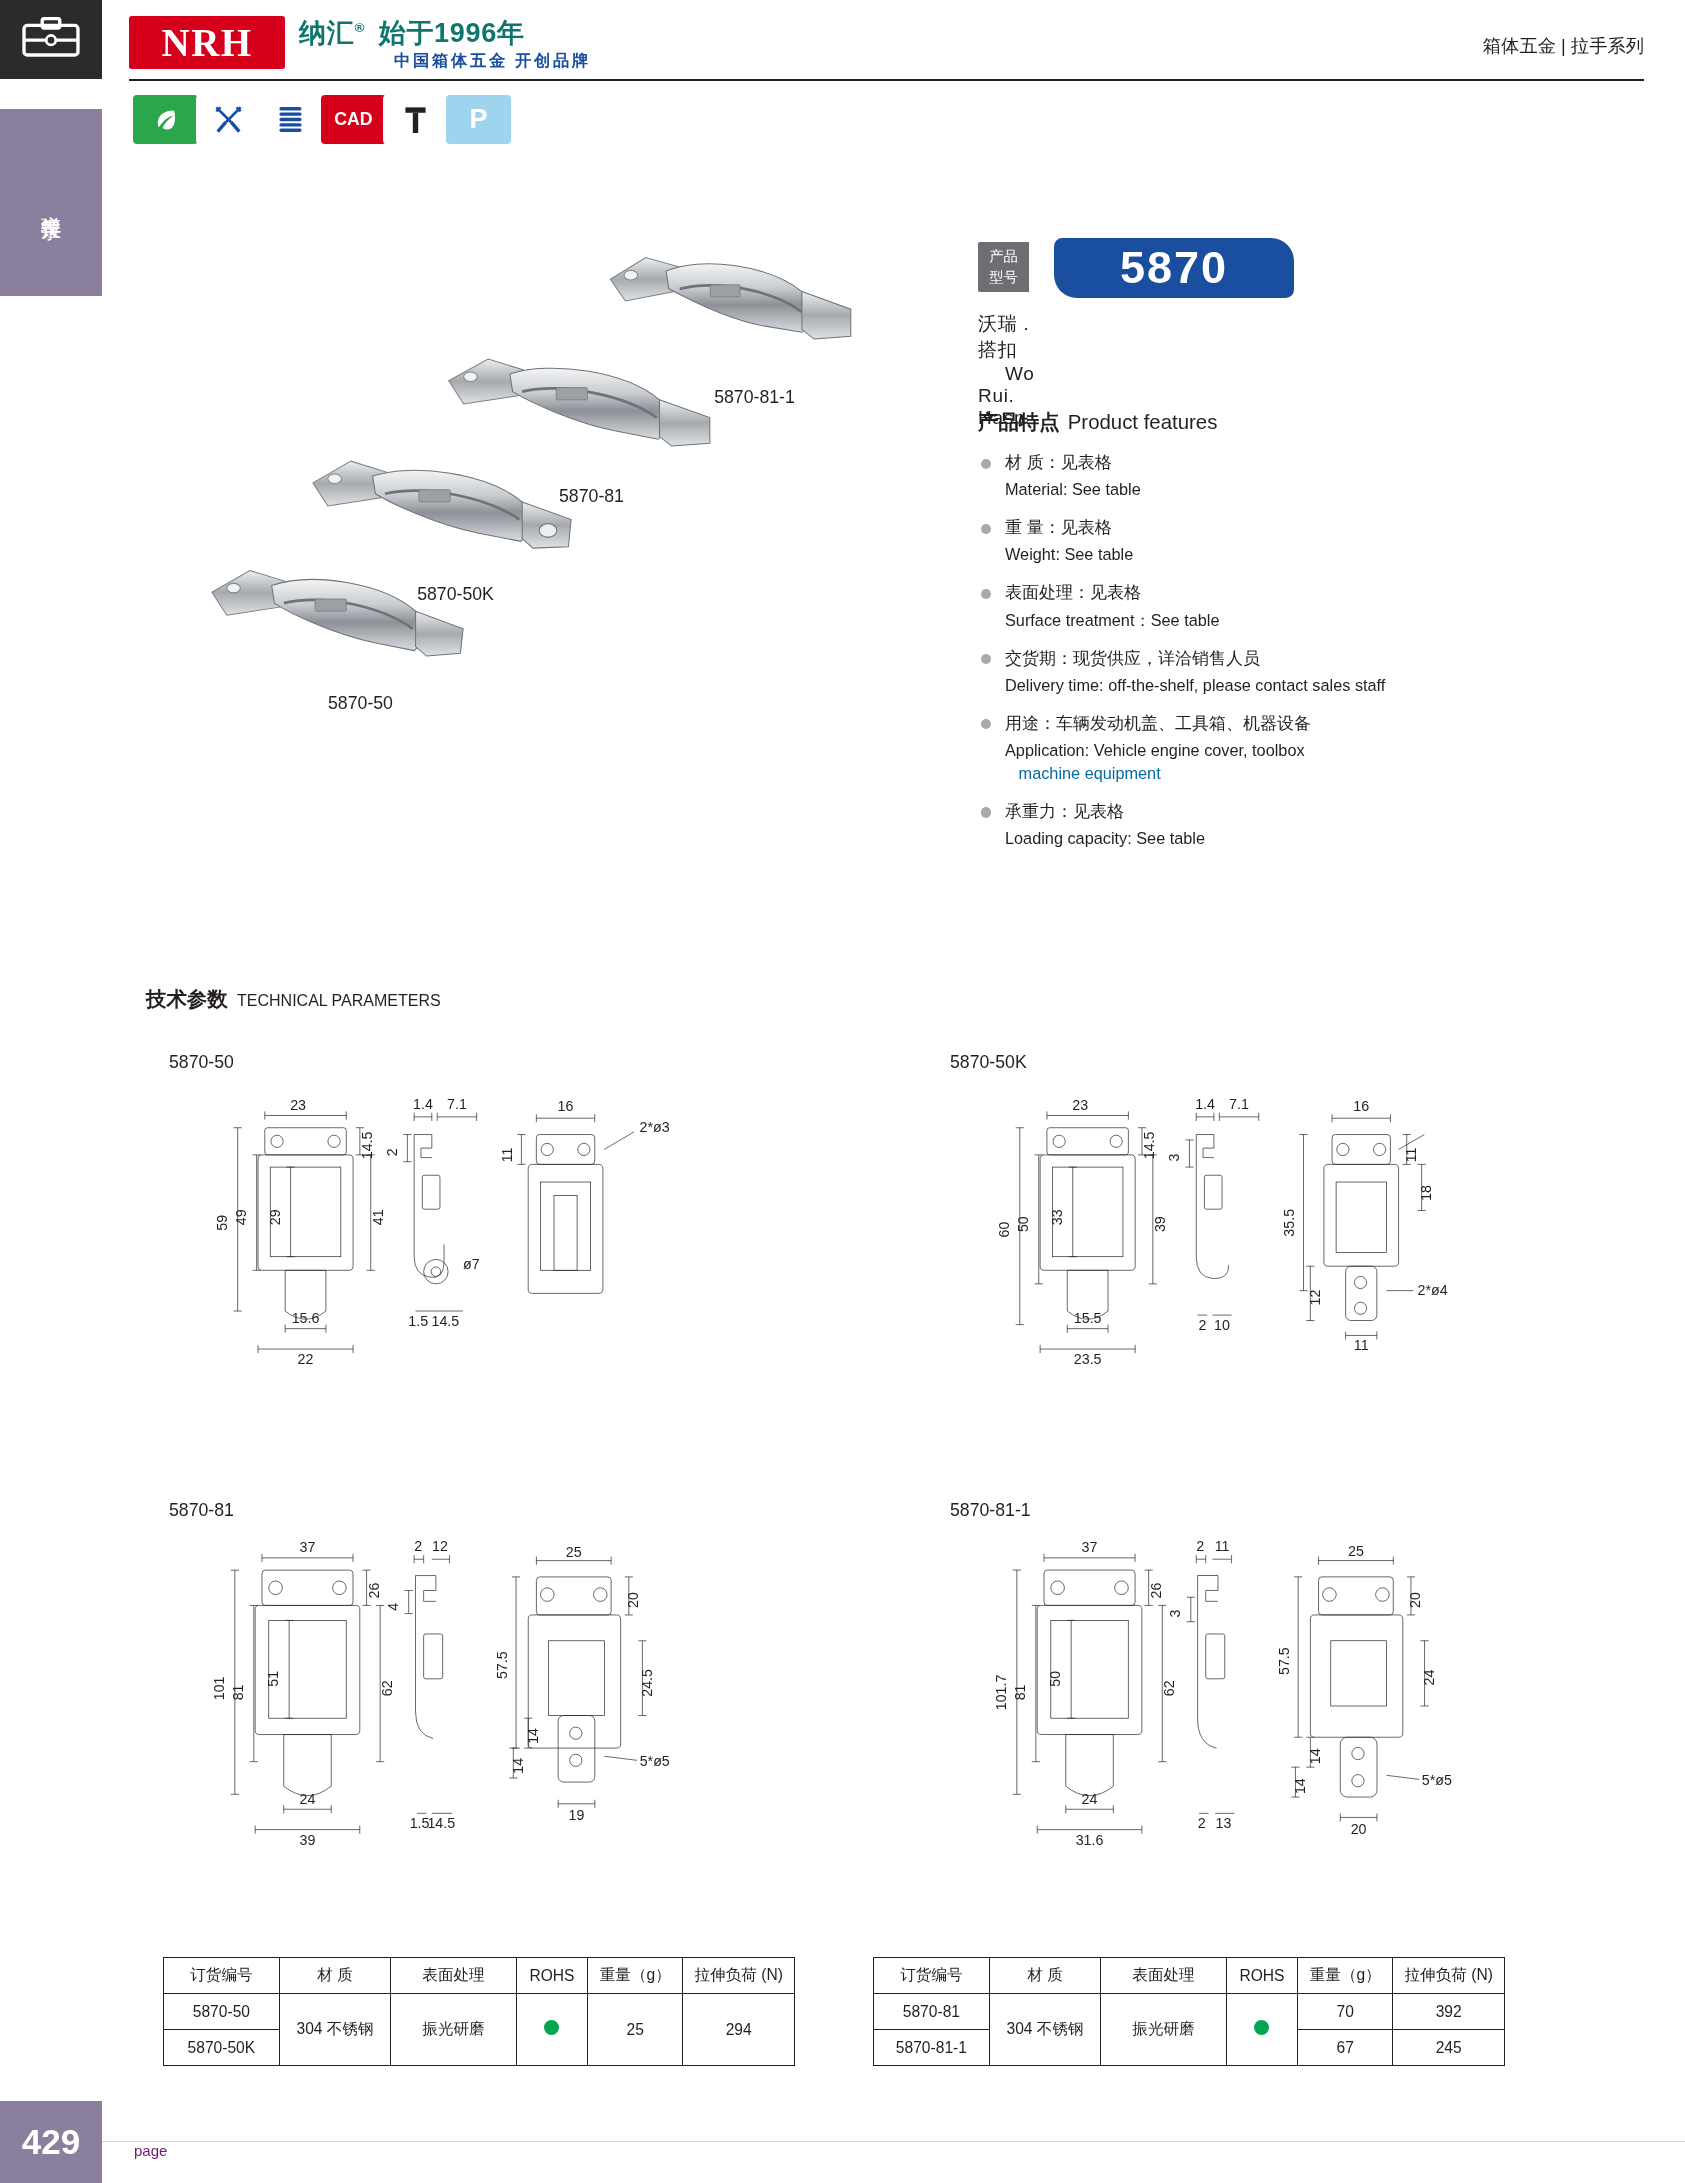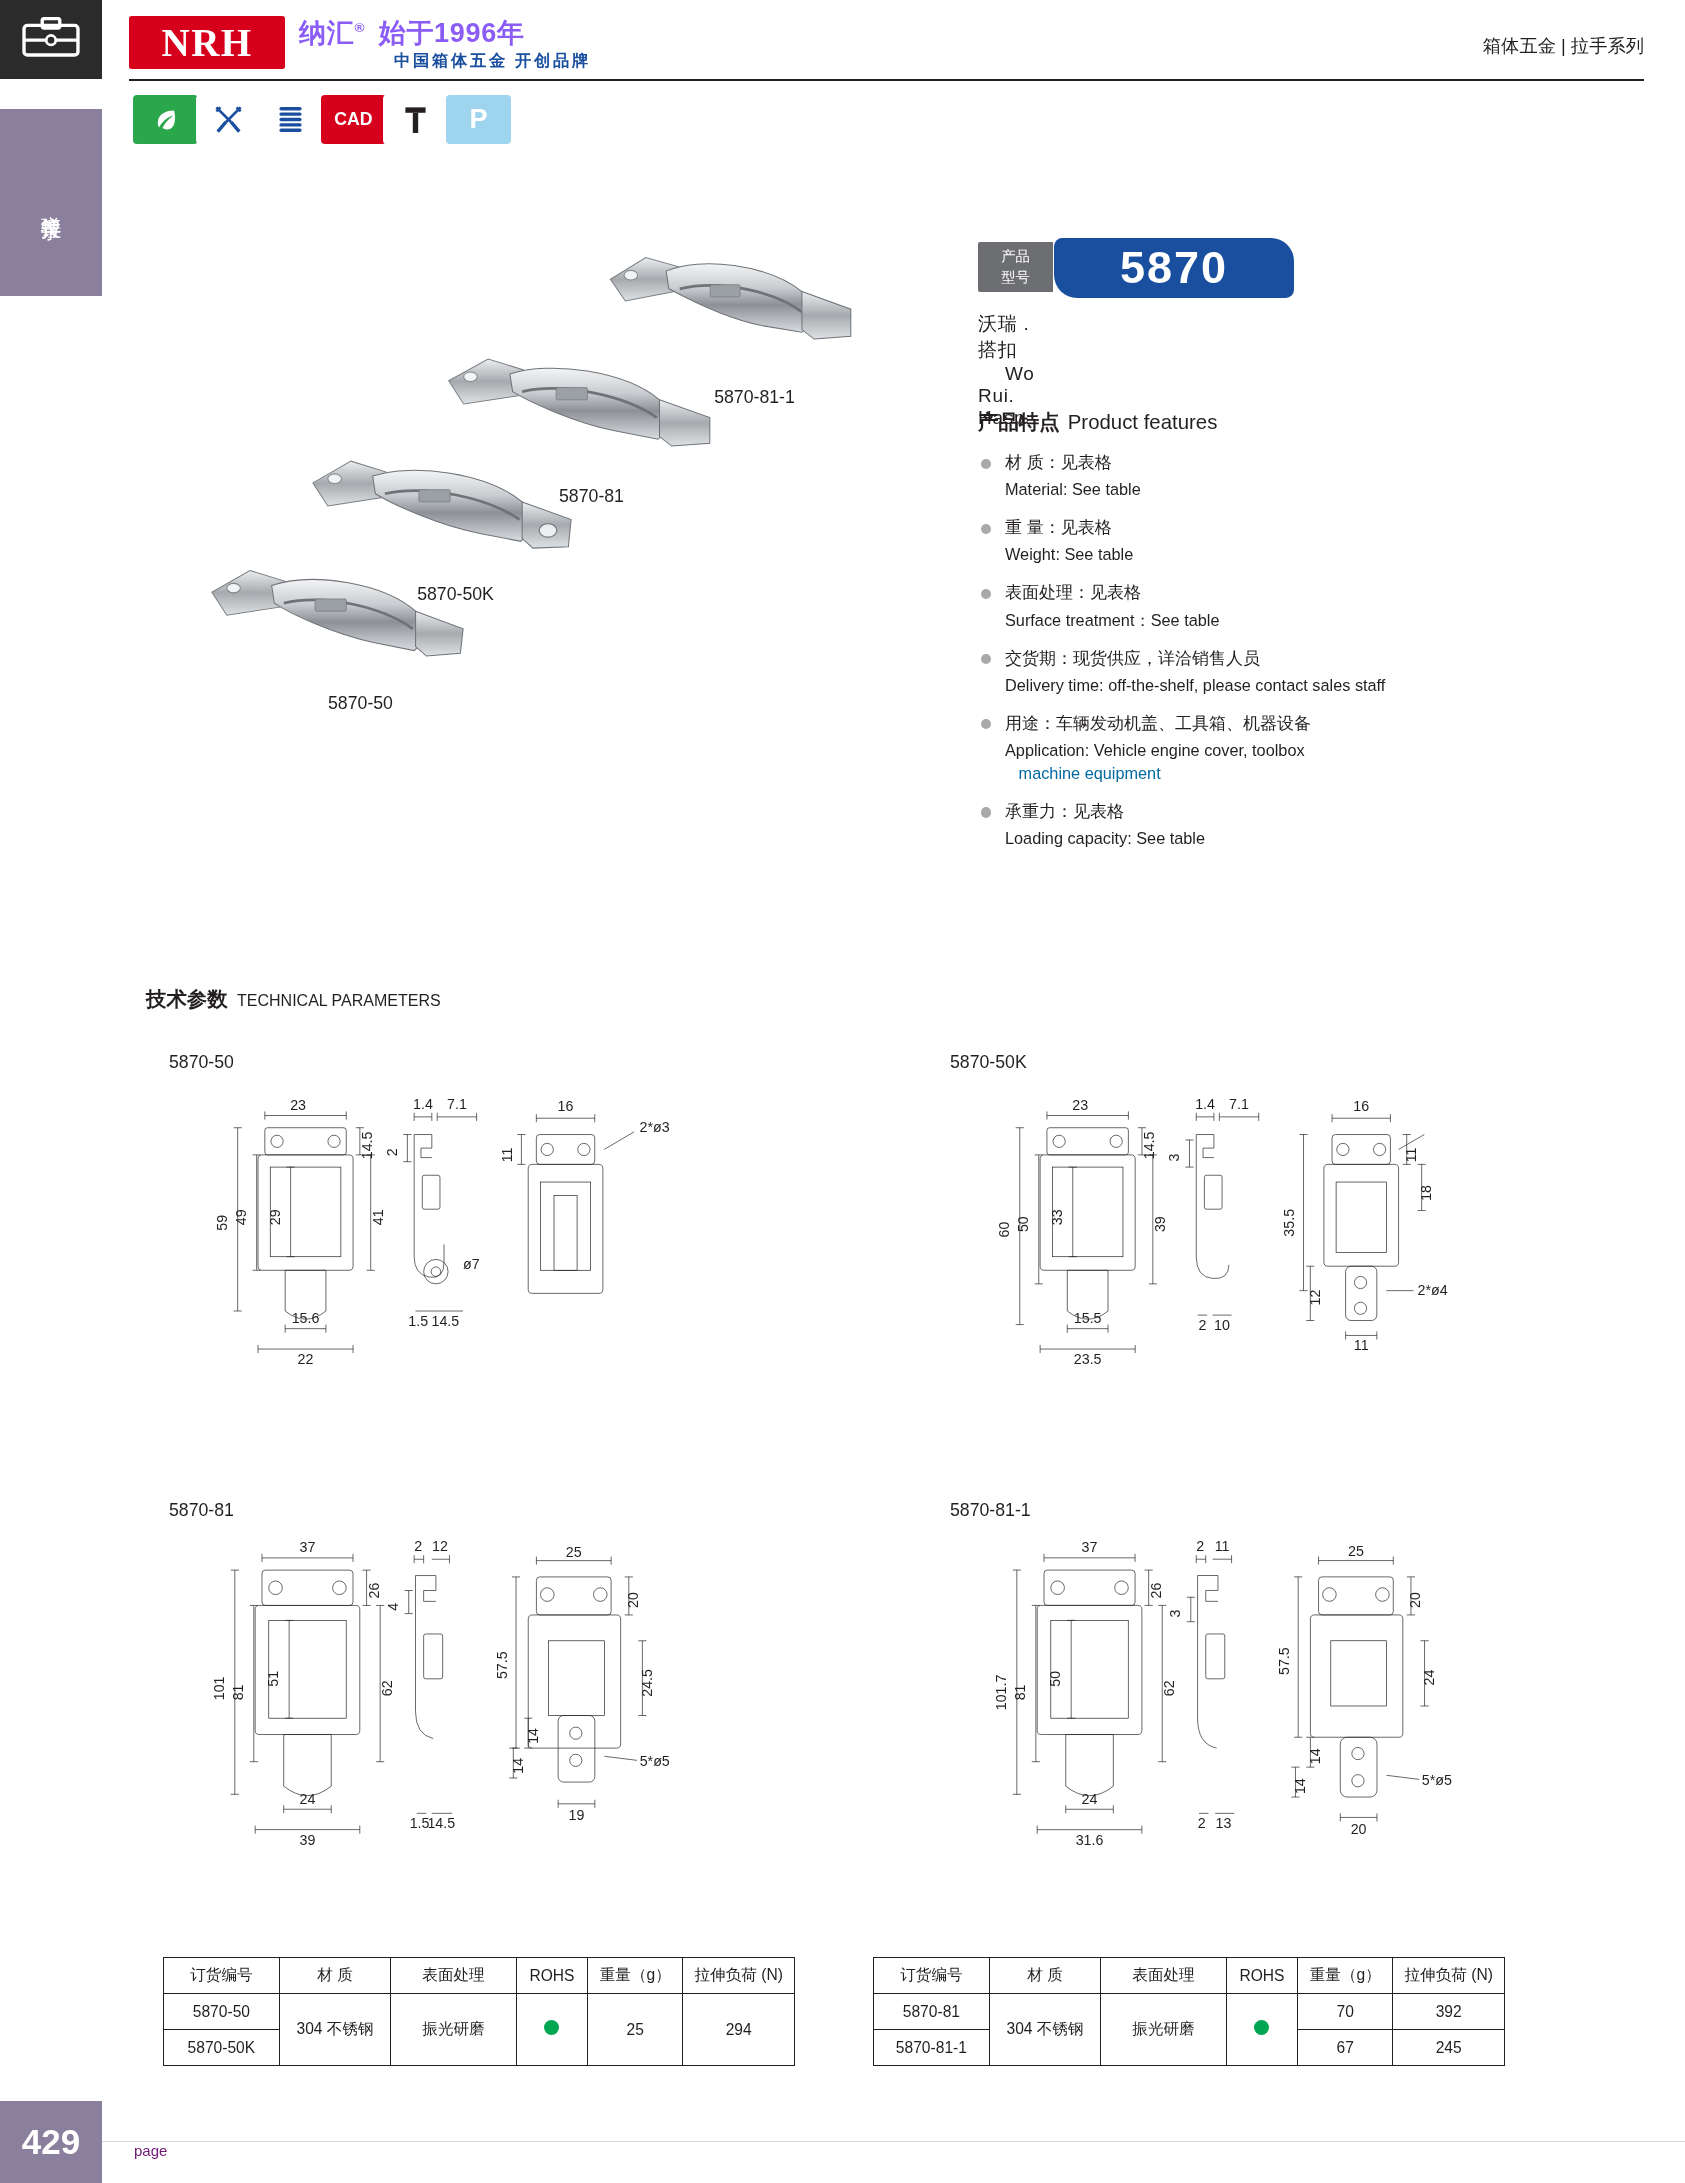--- a/index.html
+++ b/index.html
@@ -59,21 +59,21 @@
     background:#d6001c; border-radius:2.7px;
   }
   .nrh-red-text {
     position:absolute; left:0; top:0; width:156px; height:53px;
     color:#fff; font-size:39px; font-weight:bold; letter-spacing:1.4px;
     display:flex; align-items:center; justify-content:center;
     font-family:"Liberation Serif", serif;
   }
   .brand-cn {
     position:absolute; left:170px; top:2.7px;
-    font-size:27px; font-weight:bold; color:#8b5cf6; letter-spacing:0.7px;
+    font-size:27px; font-weight:bold; color:#0f766e; letter-spacing:0.7px;
   }
   .brand-cn .reg { font-size:13.6px; vertical-align:super; }
   .brand-sub {
     position:absolute; left:265px; top:38px;
     font-size:16.3px; color:#1a4fa0; letter-spacing:2.7px; font-weight:bold;
   }
   .hdr-right {
     position:absolute; right:0; top:20.4px;
     font-size:18.3px; color:#231f20;
   }
@@ -93,21 +93,21 @@
   .ic0 { left:0;   background:#2aa64b; }
   .ic1 { left:63px;  background:#ffffff; color:#1a4fa0; }
   .ic2 { left:125px; background:#ffffff; color:#1a4fa0; }
   .ic3 { left:188px; background:#d6001c; font-size:17.7px; }
   .ic4 { left:250px; background:#ffffff; color:#231f20; }
   .ic5 { left:313px; background:#9fd4ee; color:#ffffff; font-size:27px; }
 
   
   .badge-wrap { position:absolute; left:978px; top:238px; }
   .badge-label {
-    position:absolute; left:0; top:4.1px; width:75px; height:50px;
+    position:absolute; left:0; top:4.1px; width:51px; height:50px;
     background:#6d6e71; color:#fff; font-size:14.3px; line-height:20.4px;
     text-align:center; padding-top:4.1px; box-sizing:border-box;
     border-radius:2px 0 0 2px;
   }
   .badge-main {
     position:absolute; left:76px; top:0; width:240px; height:60px;
     background:#1a4fa0; color:#fff;
     border-radius:8.2px 23px 8.2px 23px;
     display:flex; align-items:center; justify-content:center;
     font-size:45px; font-weight:bold; letter-spacing:2px;

